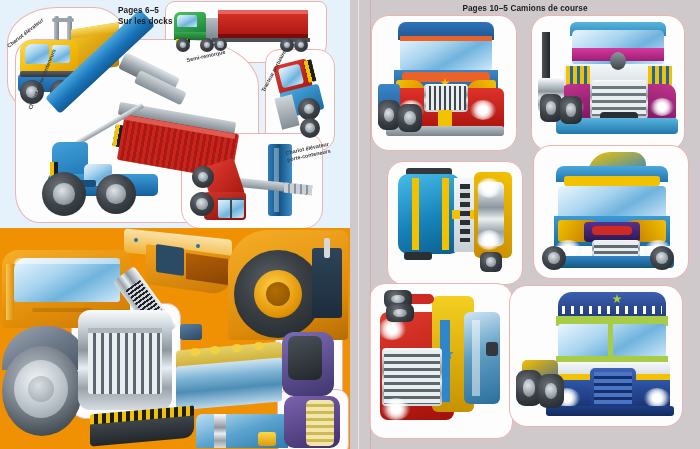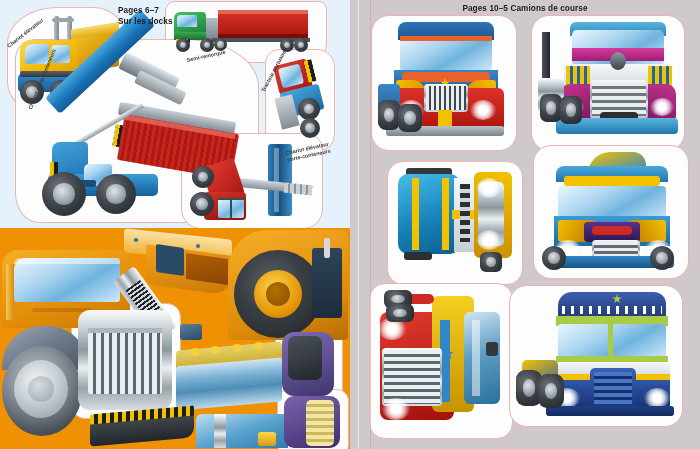--- a/index.html
+++ b/index.html
@@ -201,21 +201,21 @@
       </div>
     </div>
 
     <div class="cap" style="left:6px; top:44px; transform: rotate(-38deg);">Chariot élévateur</div>
     <div class="cap" style="left:27px; top:108px; transform: rotate(-68deg);">Chariot porte-conteneurs</div>
     <div class="cap" style="left:186px; top:57px; transform: rotate(-12deg);">Semi-remorque</div>
     <div class="cap" style="left:260px; top:90px; transform: rotate(-62deg);">Tracteur portuaire</div>
     <div class="cap" style="left:285px; top:150px; transform: rotate(-12deg);">Chariot élévateur
 porte-conteneurs</div>
 
-    <div class="heading" id="hd-docks">Pages 6–7
+    <div class="heading" id="hd-docks">Pages 6–5
 Sur les docks</div>
   </div>
 
   <div class="panel" id="panel-load">
 
     <div class="sticker" style="left:2px; top:22px; width:128px; height:80px;">
       <div class="art">
         <div class="sh" style="left:0;top:0;width:128px;height:78px;
              background:linear-gradient(160deg,#f6ae27,#e08b08 65%,#c87706);border-radius:16px 8px 4px 4px;"></div>
         <div class="sh glass" style="left:12px;top:8px;width:106px;height:44px;border-radius:12px 6px 3px 3px;"></div>

